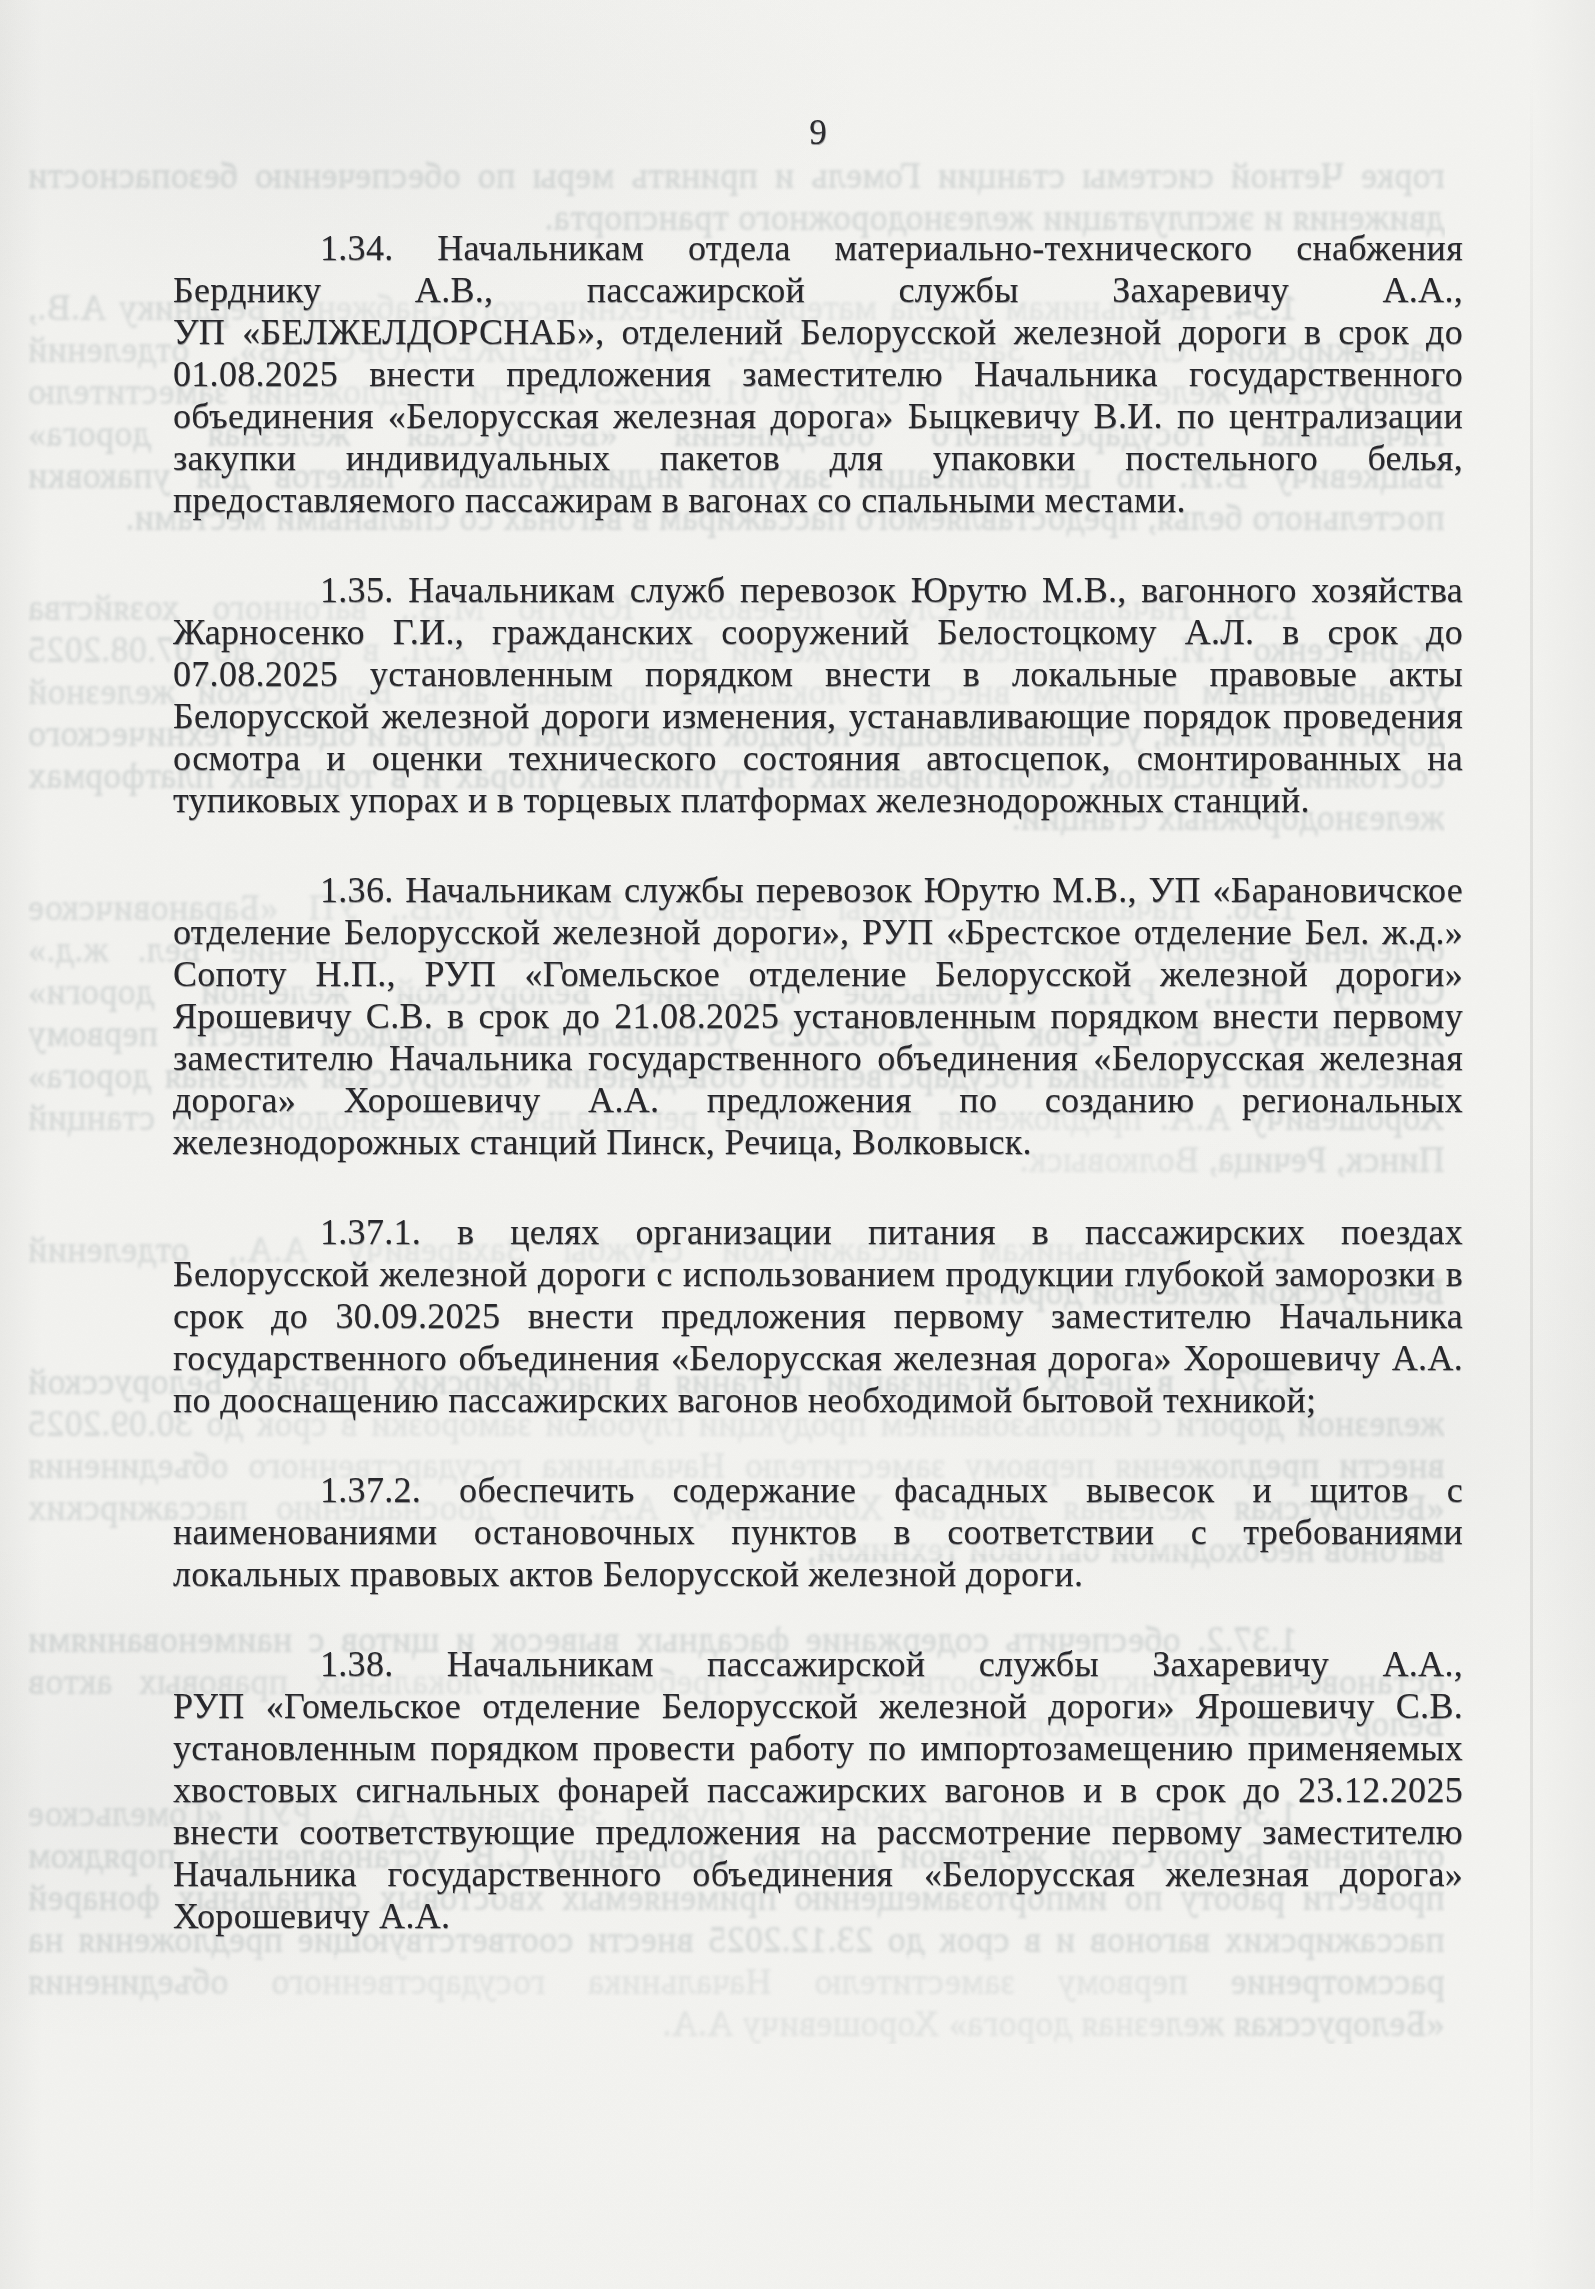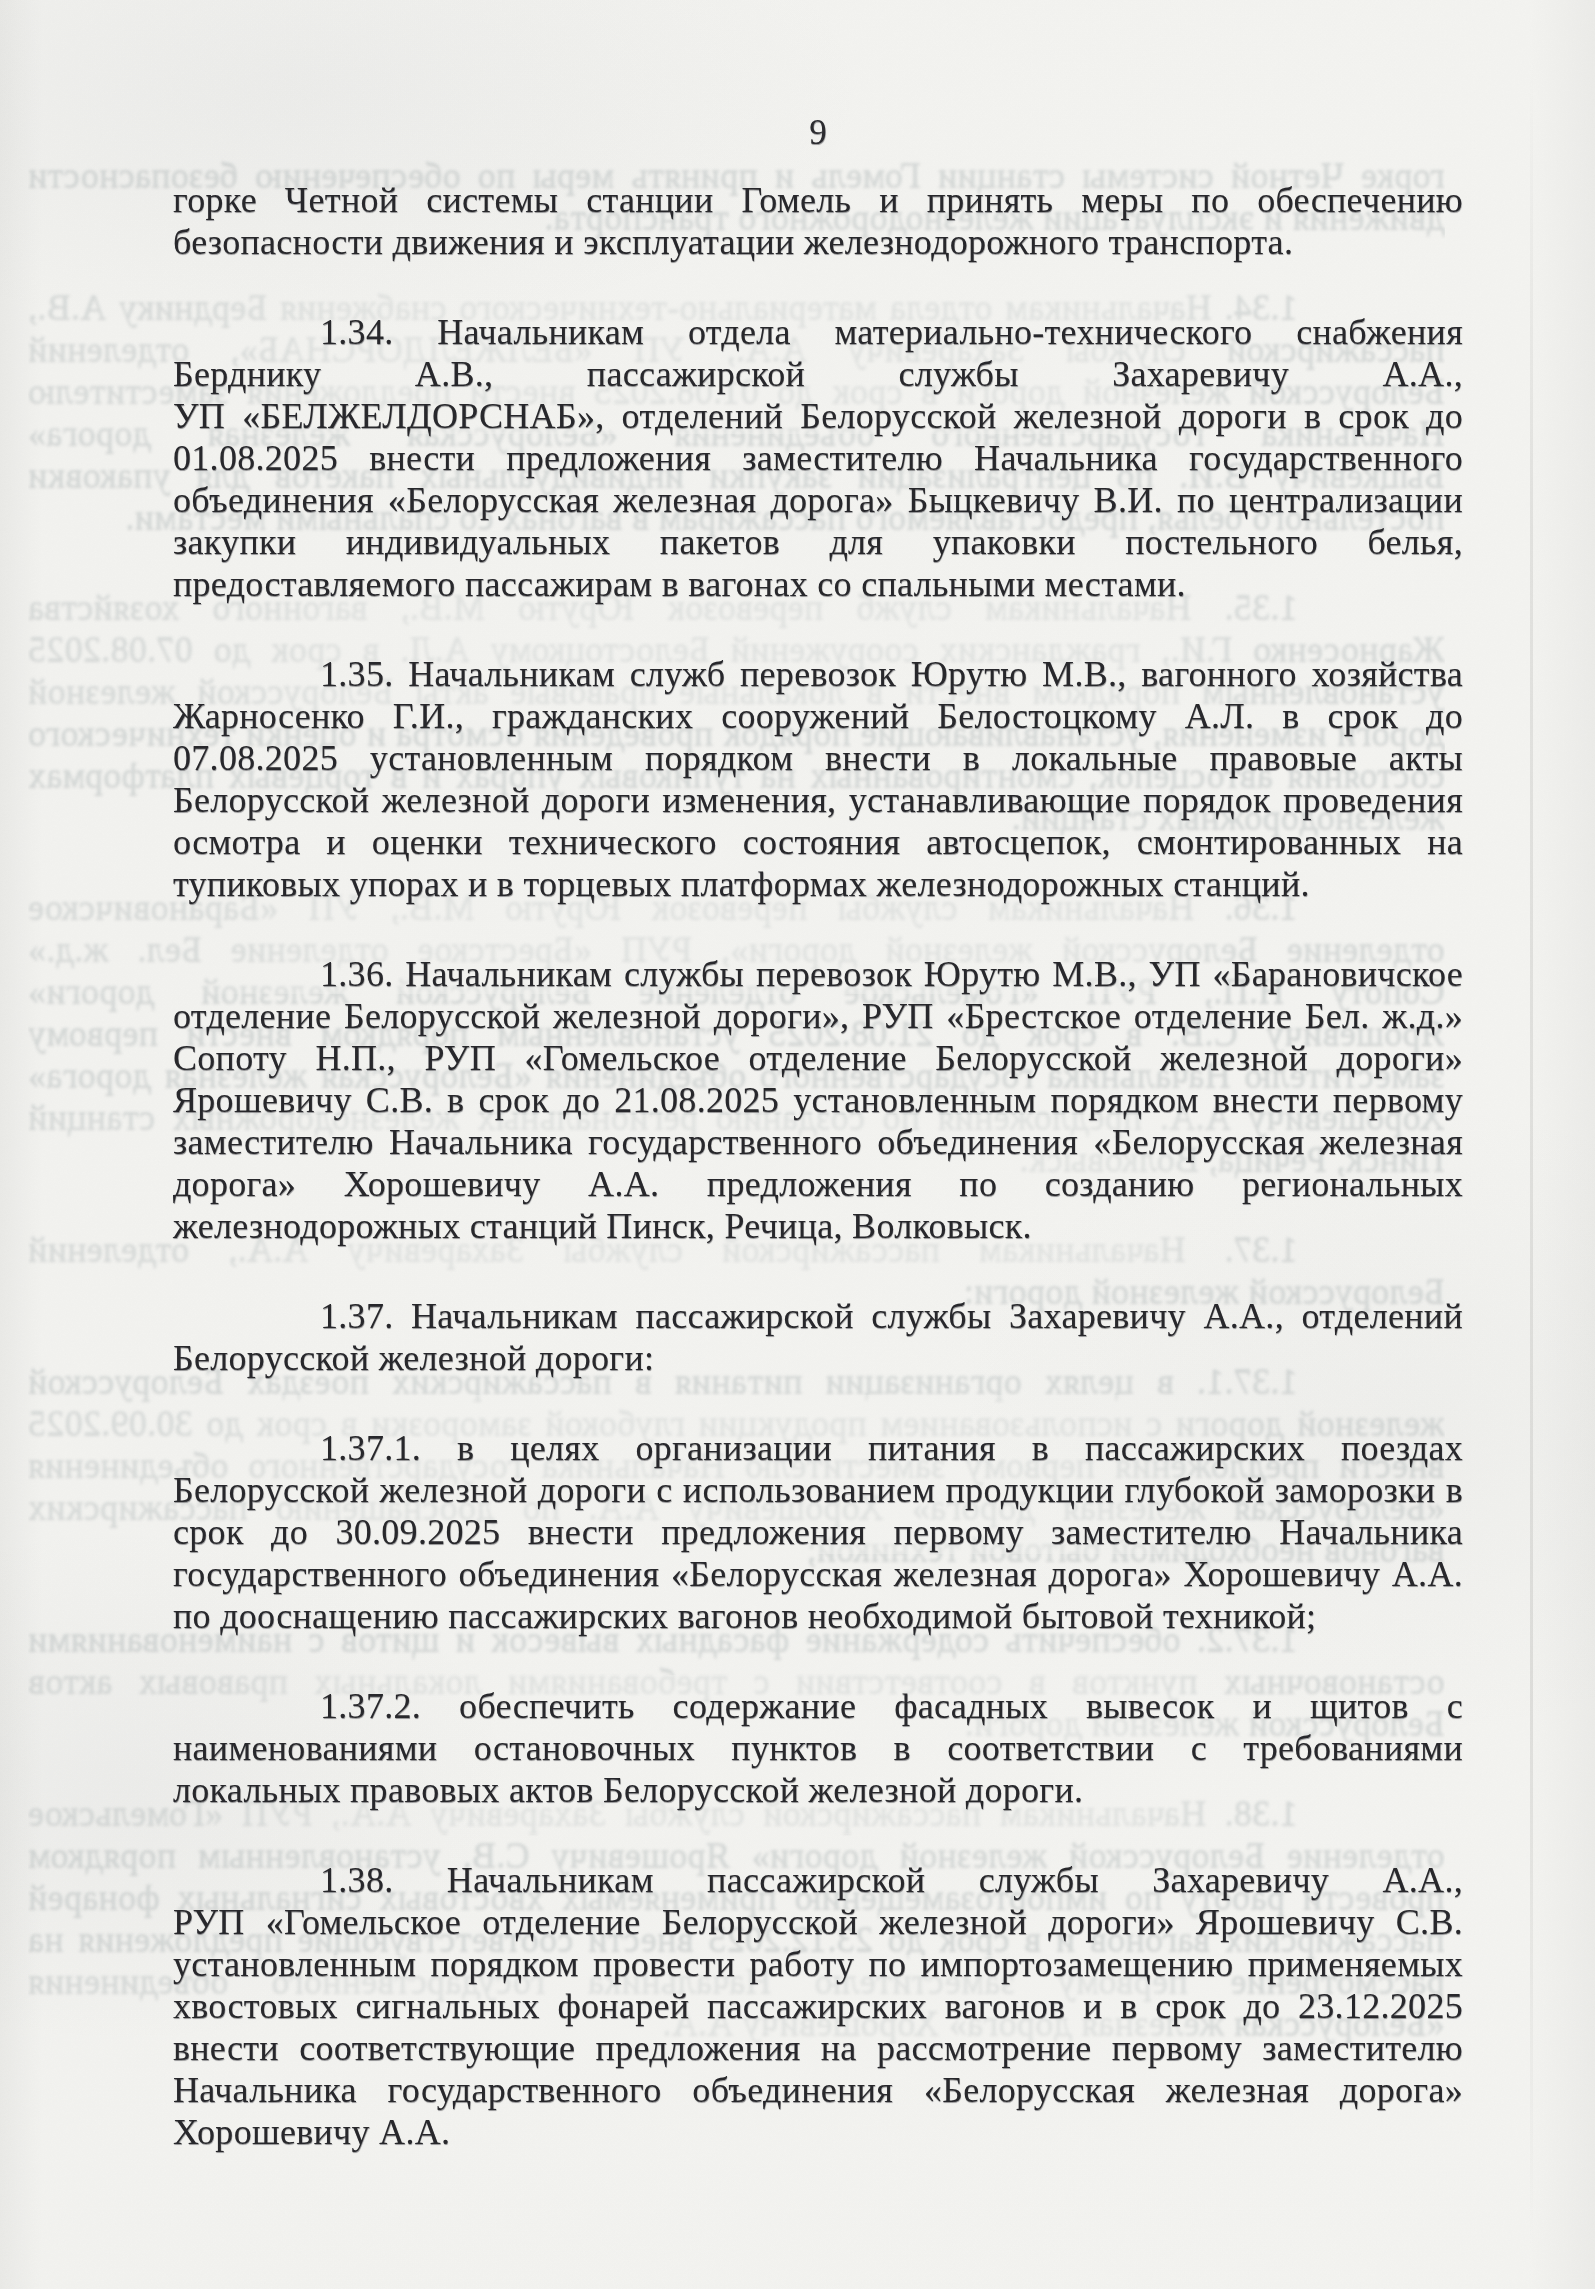--- a/index.html
+++ b/index.html
@@ -109,25 +109,23 @@
       <p class="para indented">1.37. Начальникам пассажирской службы Захаревичу&nbsp;А.А., отделений Белорусской железной дороги:</p>
       <p class="para indented">1.37.1. в целях организации питания в пассажирских поездах Белорусской железной дороги с использованием продукции глубокой заморозки в срок до 30.09.2025 внести предложения первому заместителю Начальника государственного объединения «Белорусская железная дорога» Хорошевичу&nbsp;А.А. по дооснащению пассажирских вагонов необходимой бытовой техникой;</p>
       <p class="para indented">1.37.2. обеспечить содержание фасадных вывесок и щитов с наименованиями остановочных пунктов в соответствии с требованиями локальных правовых актов Белорусской железной дороги.</p>
       <p class="para indented">1.38. Начальникам пассажирской службы Захаревичу&nbsp;А.А., РУП&nbsp;«Гомельское отделение Белорусской железной дороги» Ярошевичу&nbsp;С.В. установленным порядком провести работу по импортозамещению применяемых хвостовых сигнальных фонарей пассажирских вагонов и в срок до 23.12.2025 внести соответствующие предложения на рассмотрение первому заместителю Начальника государственного объединения «Белорусская железная дорога» Хорошевичу&nbsp;А.А.</p>
     </div>
 
   <div class="page-number">9</div>
 
   <div class="text-block">
 
-  <p class="para">горке Четной системы станции Гомель и принять меры по обеспечению безопасности движения и эксплуатации железнодорожного транспорта.</p>
       <p class="para indented">1.34. Начальникам отдела материально-технического снабжения Берднику&nbsp;А.В., пассажирской службы Захаревичу&nbsp;А.А., УП&nbsp;«БЕЛЖЕЛДОРСНАБ», отделений Белорусской железной дороги в срок до 01.08.2025 внести предложения заместителю Начальника государственного объединения «Белорусская железная дорога» Быцкевичу&nbsp;В.И. по централизации закупки индивидуальных пакетов для упаковки постельного белья, предоставляемого пассажирам в вагонах со спальными местами.</p>
       <p class="para indented">1.35. Начальникам служб перевозок Юрутю&nbsp;М.В., вагонного хозяйства Жарносенко&nbsp;Г.И., гражданских сооружений Белостоцкому&nbsp;А.Л. в срок до 07.08.2025 установленным порядком внести в локальные правовые акты Белорусской железной дороги изменения, устанавливающие порядок проведения осмотра и оценки технического состояния автосцепок, смонтированных на тупиковых упорах и в торцевых платформах железнодорожных станций.</p>
       <p class="para indented">1.36. Начальникам службы перевозок Юрутю&nbsp;М.В., УП&nbsp;«Барановичское отделение Белорусской железной дороги», РУП&nbsp;«Брестское отделение Бел.&nbsp;ж.д.» Сопоту&nbsp;Н.П., РУП&nbsp;«Гомельское отделение Белорусской железной дороги» Ярошевичу&nbsp;С.В. в срок до 21.08.2025 установленным порядком внести первому заместителю Начальника государственного объединения «Белорусская железная дорога» Хорошевичу&nbsp;А.А. предложения по созданию региональных железнодорожных станций Пинск, Речица, Волковыск.</p>
-      <p class="para indented">1.37. Начальникам пассажирской службы Захаревичу&nbsp;А.А., отделений Белорусской железной дороги:</p>
       <p class="para indented">1.37.1. в целях организации питания в пассажирских поездах Белорусской железной дороги с использованием продукции глубокой заморозки в срок до 30.09.2025 внести предложения первому заместителю Начальника государственного объединения «Белорусская железная дорога» Хорошевичу&nbsp;А.А. по дооснащению пассажирских вагонов необходимой бытовой техникой;</p>
       <p class="para indented">1.37.2. обеспечить содержание фасадных вывесок и щитов с наименованиями остановочных пунктов в соответствии с требованиями локальных правовых актов Белорусской железной дороги.</p>
       <p class="para indented">1.38. Начальникам пассажирской службы Захаревичу&nbsp;А.А., РУП&nbsp;«Гомельское отделение Белорусской железной дороги» Ярошевичу&nbsp;С.В. установленным порядком провести работу по импортозамещению применяемых хвостовых сигнальных фонарей пассажирских вагонов и в срок до 23.12.2025 внести соответствующие предложения на рассмотрение первому заместителю Начальника государственного объединения «Белорусская железная дорога» Хорошевичу&nbsp;А.А.</p>
     </div>
 
   <div class="scan-streak"></div>
 
   <svg class="noise" xmlns="http://www.w3.org/2000/svg" width="1595" height="2290" viewBox="0 0 1711 2456">
     <filter id="paperNoise">
       <feTurbulence type="fractalNoise" baseFrequency="0.8" numOctaves="2" stitchTiles="stitch"></feTurbulence>

